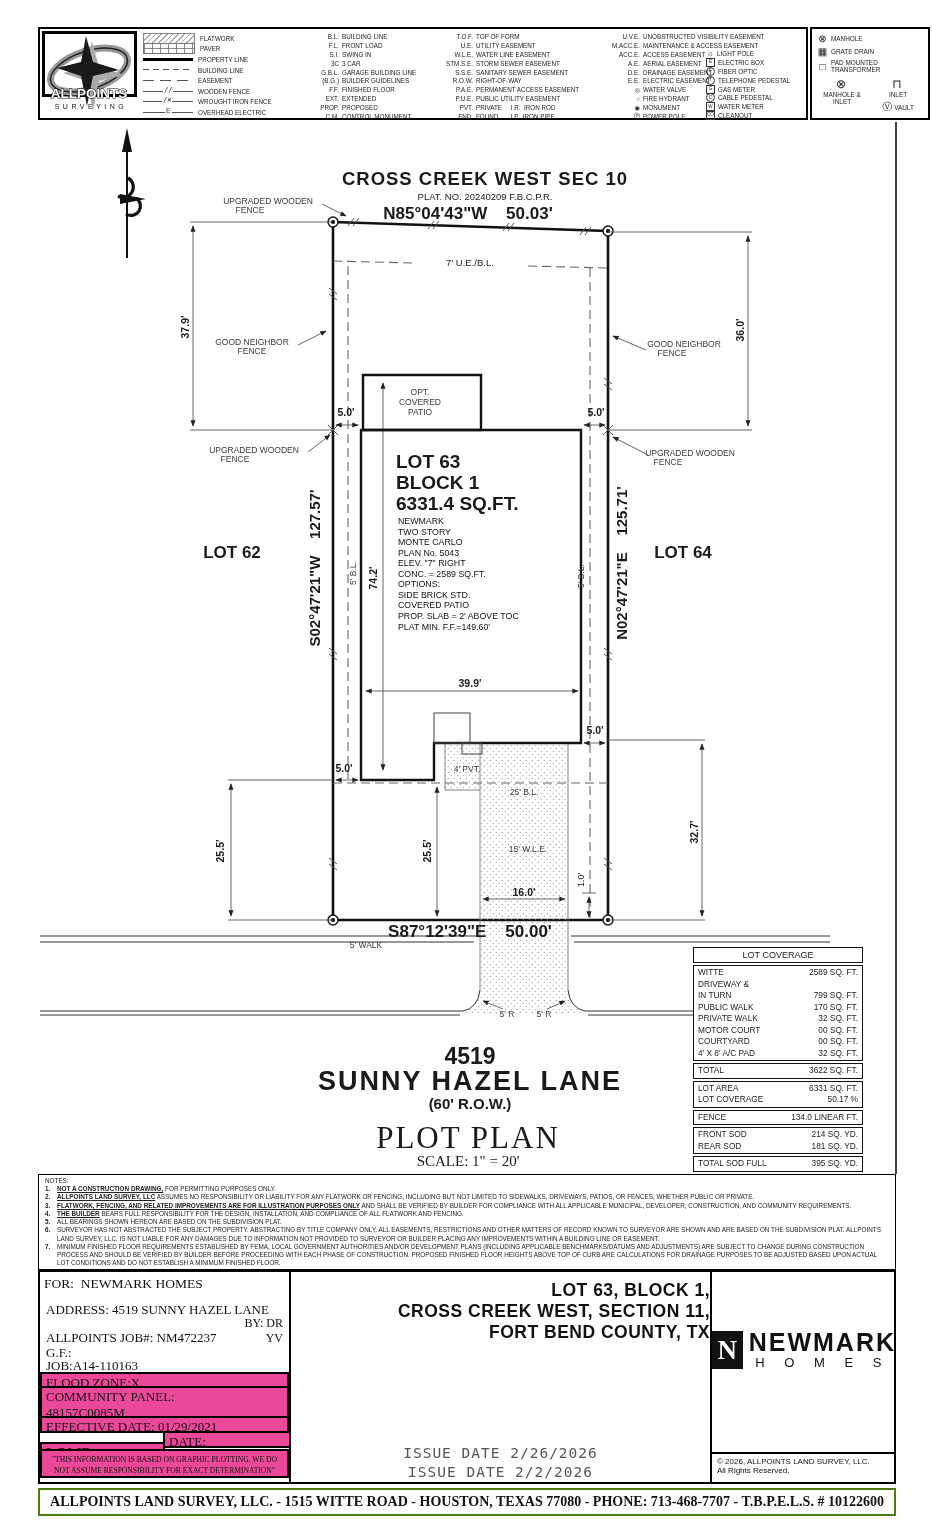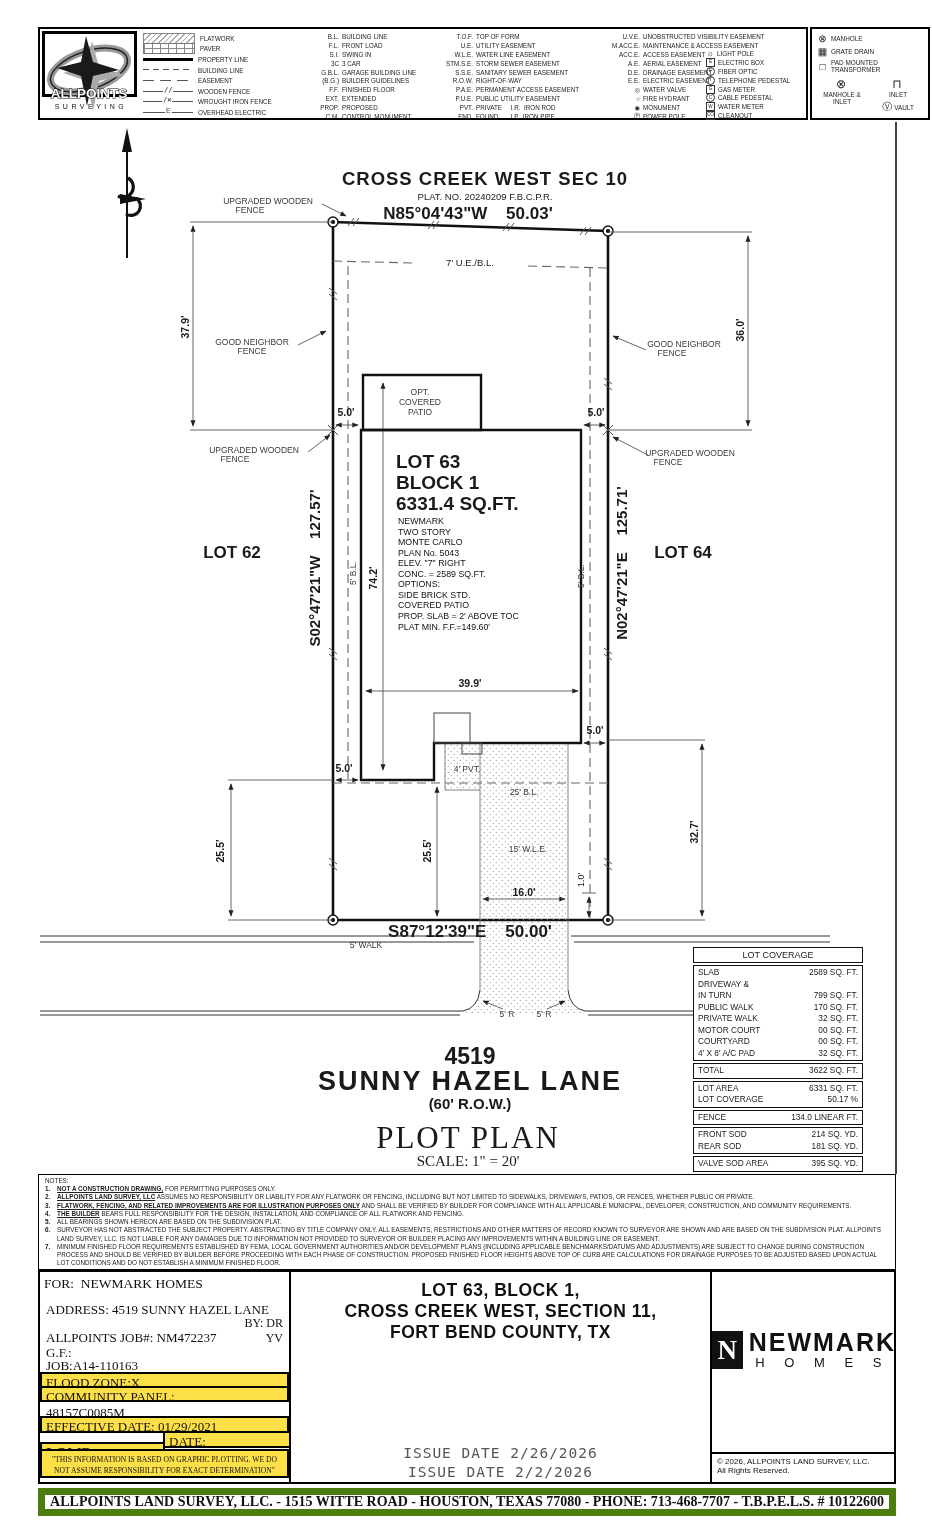--- a/index.html
+++ b/index.html
@@ -34,22 +34,22 @@
   .cov-row{display:flex;justify-content:space-between;line-height:11.5px;white-space:nowrap}
 
   
   .notes{font-size:6.35px;line-height:1.3;color:#222}
   .note-item{display:flex}
   .note-num{flex:none;width:12px;font-weight:bold}
   .note-b{font-weight:bold;text-decoration:underline}
 
   
   .serif{font-family:"Liberation Serif",serif}
-  .lrowbox{position:absolute;left:0;right:0;border:2px solid #000;background:#fde047;font-family:"Liberation Serif",serif;font-size:13px;padding:1px 4px;box-sizing:border-box}
-  .legal{font-weight:bold;font-size:17.5px;text-align:center;line-height:21px;letter-spacing:.5px}
+  .lrowbox{position:absolute;left:0;right:0;border:2px solid #000;background:#ec4899;font-family:"Liberation Serif",serif;font-size:13px;padding:1px 4px;box-sizing:border-box}
+  .legal{font-weight:bold;font-size:17.5px;text-align:right;line-height:21px;letter-spacing:.5px}
   .issue{font-family:"DejaVu Sans Mono",monospace;color:#555;font-size:14.5px;text-align:center;line-height:19px;letter-spacing:1px}
   .nm-name{font-weight:bold;font-size:25px;letter-spacing:2px;line-height:25px}
   .nm-homes{font-size:13px;letter-spacing:8px;text-align:center}
   .nm-n{width:38px;height:38px;background:#111;color:#fff;display:flex;align-items:center;justify-content:center;font-weight:bold;font-size:27px;margin-right:6px;font-family:"Liberation Serif",serif}
 
   svg text{fill:#1a1a1a}
   .mid{text-anchor:middle}
   .ts{font:8.5px "Liberation Sans",sans-serif;fill:#3a3a3a}
   .t9{font:9.5px "Liberation Sans",sans-serif}
   .th{font:8.8px "Liberation Sans",sans-serif;fill:#111}
@@ -550,21 +550,21 @@
   <text x="470" y="1109" class="mid tb15">(60' R.O.W.)</text>
   <text x="468" y="1148" class="mid tser">PLOT PLAN</text>
   <text x="468" y="1166" class="mid tser2">SCALE: 1" = 20'</text>
 </svg>
 
 <div class="abs covwrap" style="left:693px;top:945px;width:170px">
   <div class="cov-box cov-title">LOT COVERAGE</div>
   <div class="cov-box">
 
       <div class="cov-row">
-        <span>SLAB</span>
+        <span>WITTE</span>
         <span>2589 SQ. FT.</span>
       </div>
 
       <div class="cov-row">
         <span>DRIVEWAY &amp;</span>
         <span></span>
       </div>
 
       <div class="cov-row">
         <span>IN TURN</span>
@@ -623,21 +623,21 @@
         <span>FRONT SOD</span>
         <span>214 SQ. YD.</span>
       </div>
     <div class="cov-row">
         <span>REAR SOD</span>
         <span>181 SQ. YD.</span>
       </div>
   </div>
   <div class="cov-box">
       <div class="cov-row">
-        <span>VALVE SOD AREA</span>
+        <span>TOTAL SOD FULL</span>
         <span>395 SQ. YD.</span>
       </div>
     </div>
 </div>
 
 <div class="abs notes" style="left:38px;top:1174px;width:858px;height:96px;border:1.5px solid #000;padding:2px 6px">
   <div>NOTES:</div>
   <div>
 
       <div class="note-item">
@@ -681,21 +681,21 @@
 
   <div class="abs serif" style="left:0;top:0;width:251px;height:100%;border-right:2px solid #000">
     <div class="abs" style="left:4px;top:4px;font-size:13.5px">FOR:&nbsp;&nbsp;NEWMARK HOMES</div>
     <div class="abs" style="left:6px;top:30px;font-size:13px">ADDRESS: 4519 SUNNY HAZEL LANE</div>
     <div class="abs" style="right:6px;top:44px;font-size:12px">BY: DR</div>
     <div class="abs" style="left:6px;top:58px;font-size:13px">ALLPOINTS JOB#: NM472237</div>
     <div class="abs" style="right:6px;top:59px;font-size:12px">YV</div>
     <div class="abs" style="left:6px;top:73px;font-size:13px">G.F.:</div>
     <div class="abs" style="left:6px;top:86px;font-size:13px">JOB:A14-110163</div>
     <div class="lrowbox" style="top:100px;height:16px;font-size:13px">FLOOD ZONE:X</div>
-    <div class="lrowbox" style="top:114px;height:16px;font-size:13px">
+    <div class="lrowbox" style="top:114px;height:32px;font-size:13px">
       <div>COMMUNITY PANEL:</div>
       <div>48157C0085M</div>
     </div>
     <div class="lrowbox" style="top:144px;height:17px;font-size:13px">EFFECTIVE DATE: 01/29/2021</div>
     <div class="lrowbox" style="top:170px;height:17px;width:125px;font-size:16px">LOMR:</div>
     <div class="lrowbox" style="top:159px;left:123px;height:17px;width:128px;font-size:13px">DATE:</div>
     <div class="lrowbox" style="top:177px;height:29px;font-size:7.6px;text-align:center;line-height:1.45;padding-top:3px">
       <div>"THIS INFORMATION IS BASED ON GRAPHIC PLOTTING.  WE DO</div>
       <div>NOT ASSUME RESPONSIBILITY FOR EXACT DETERMINATION"</div>
     </div>
@@ -721,13 +721,13 @@
         <div class="nm-homes">H O M E S</div>
       </div>
     </div>
     <div class="abs" style="left:0;right:0;top:180px;height:32px;border-top:2px solid #000;font-size:8px;padding:3px 5px;font-family:'Liberation Sans',sans-serif">
       <div>© 2026, ALLPOINTS LAND SURVEY, LLC.</div>
       <div>All Rights Reserved.</div>
     </div>
   </div>
 </div>
 
-<div class="abs serif" style="left:38px;top:1488px;width:858px;height:28px;border:7px solid #4d7c0f;display:flex;align-items:center;justify-content:center;font-weight:bold;font-size:14px">ALLPOINTS LAND SURVEY, LLC. - 1515 WITTE ROAD - HOUSTON, TEXAS 77080 - PHONE: 713-468-7707 - T.B.P.E.L.S. # 10122600</div>
+<div class="abs serif" style="left:38px;top:1488px;width:858px;height:28px;border:2px solid #4d7c0f;display:flex;align-items:center;justify-content:center;font-weight:bold;font-size:14px">ALLPOINTS LAND SURVEY, LLC. - 1515 WITTE ROAD - HOUSTON, TEXAS 77080 - PHONE: 713-468-7707 - T.B.P.E.L.S. # 10122600</div>
 
 </body></html>

